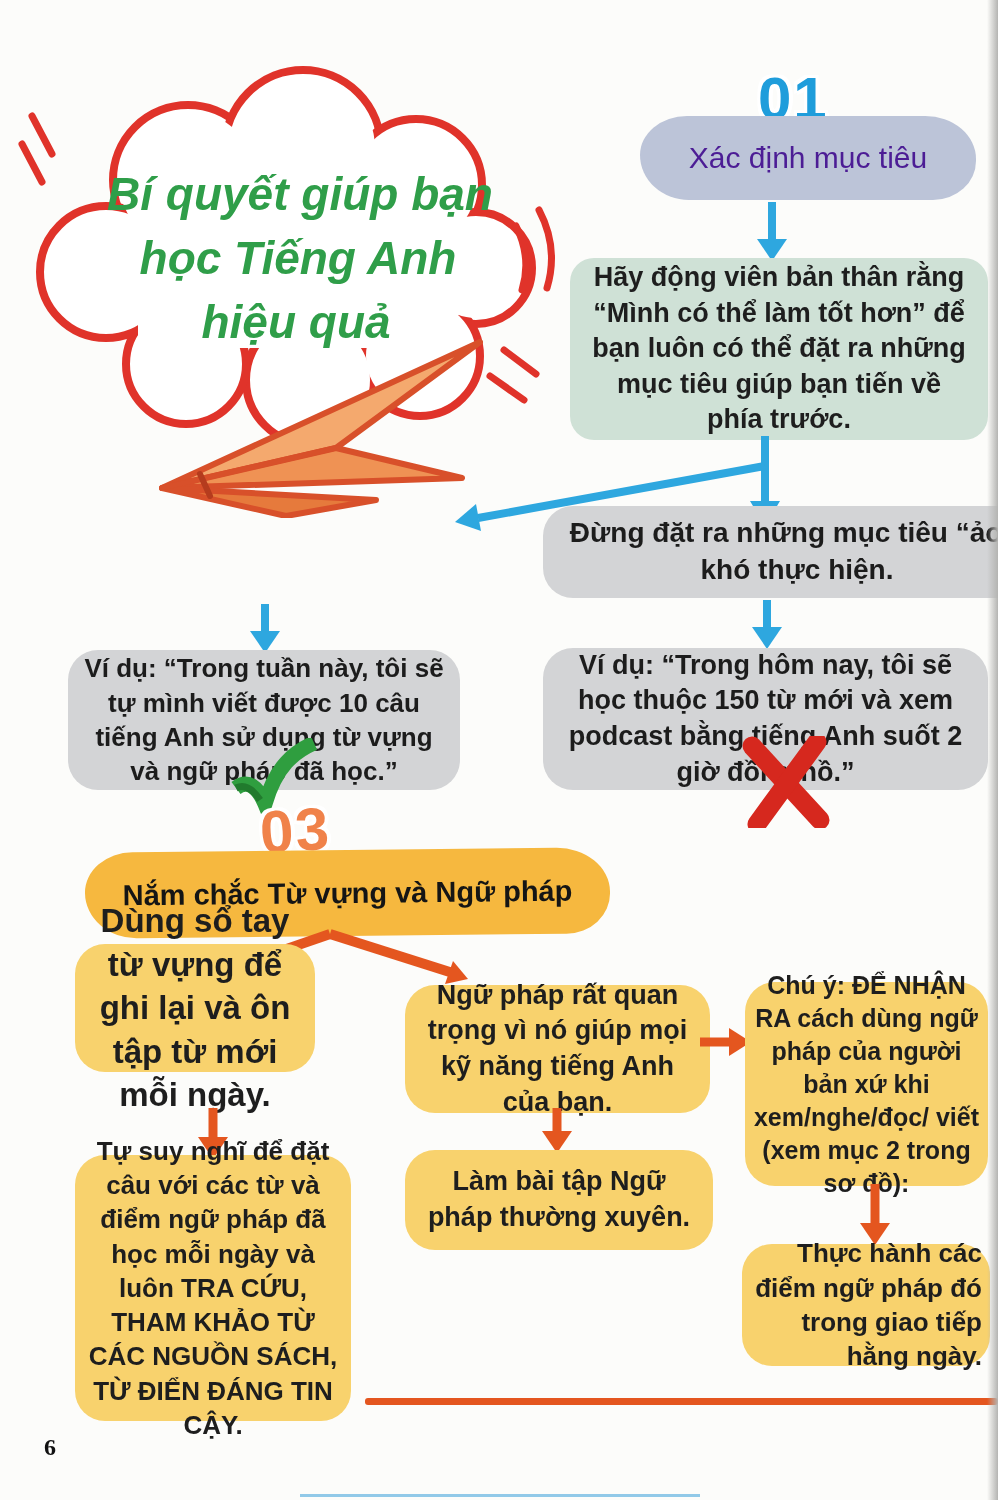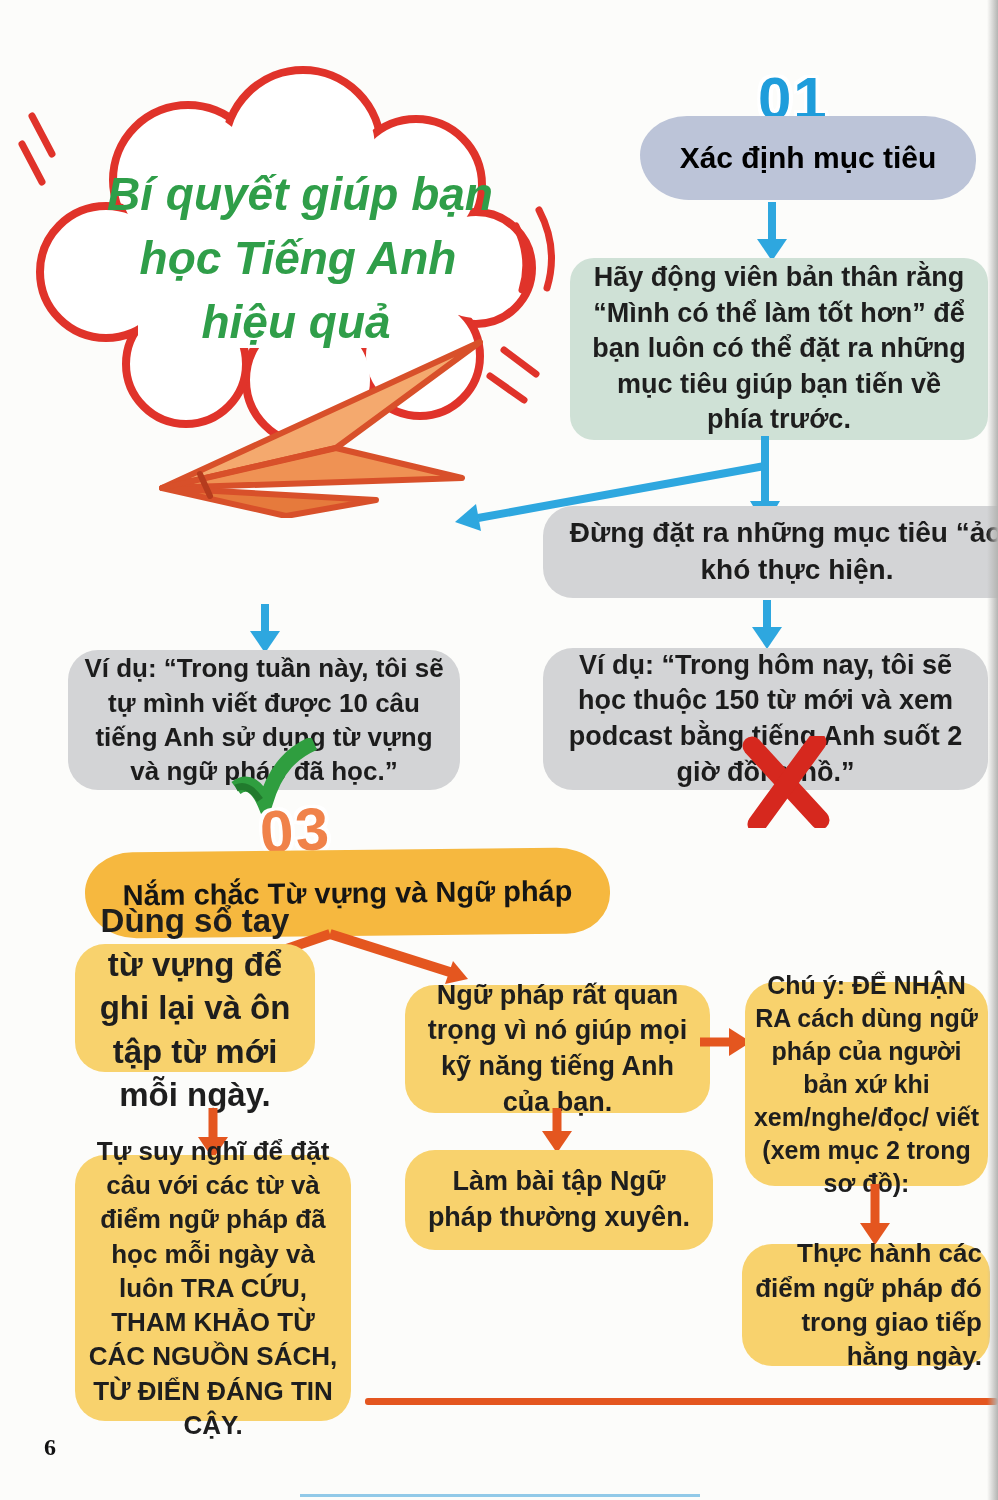--- a/index.html
+++ b/index.html
@@ -12,21 +12,21 @@
   .box{
     position:absolute; box-sizing:border-box;
     display:flex; align-items:center; justify-content:center;
     text-align:center; line-height:1.32; font-weight:600;
   }
   .gray{background:#d3d4d6; border-radius:30px; color:#1c1c1c;}
   .greenbox{background:#cfe1d6; border-radius:24px;}
   .yellow{background:#f8d26d; border-radius:30px;}
   .banner-blue{
     background:#bcc4d8; border-radius:48px 52px 44px 50px/40px 44px 40px 46px;
-    font-weight:700; font-size:30px; color:#000000;
+    font-weight:400; font-size:30px; color:#4c1d95;
   }
   .banner-yellow{
     background:#f6b83f; border-radius:50px 56px 46px 54px/42px 46px 42px 48px;
     font-weight:700; font-size:29px; color:#151515; transform:rotate(-0.6deg);
   }
   .bignum{
     position:absolute; font-weight:900; font-size:60px; letter-spacing:2px;
     text-shadow:-3px -3px 0 #fff,3px -3px 0 #fff,-3px 3px 0 #fff,3px 3px 0 #fff,0 4px 0 #fff,4px 0 0 #fff;
   }
   .num-blue{color:#1f9ddb;}

